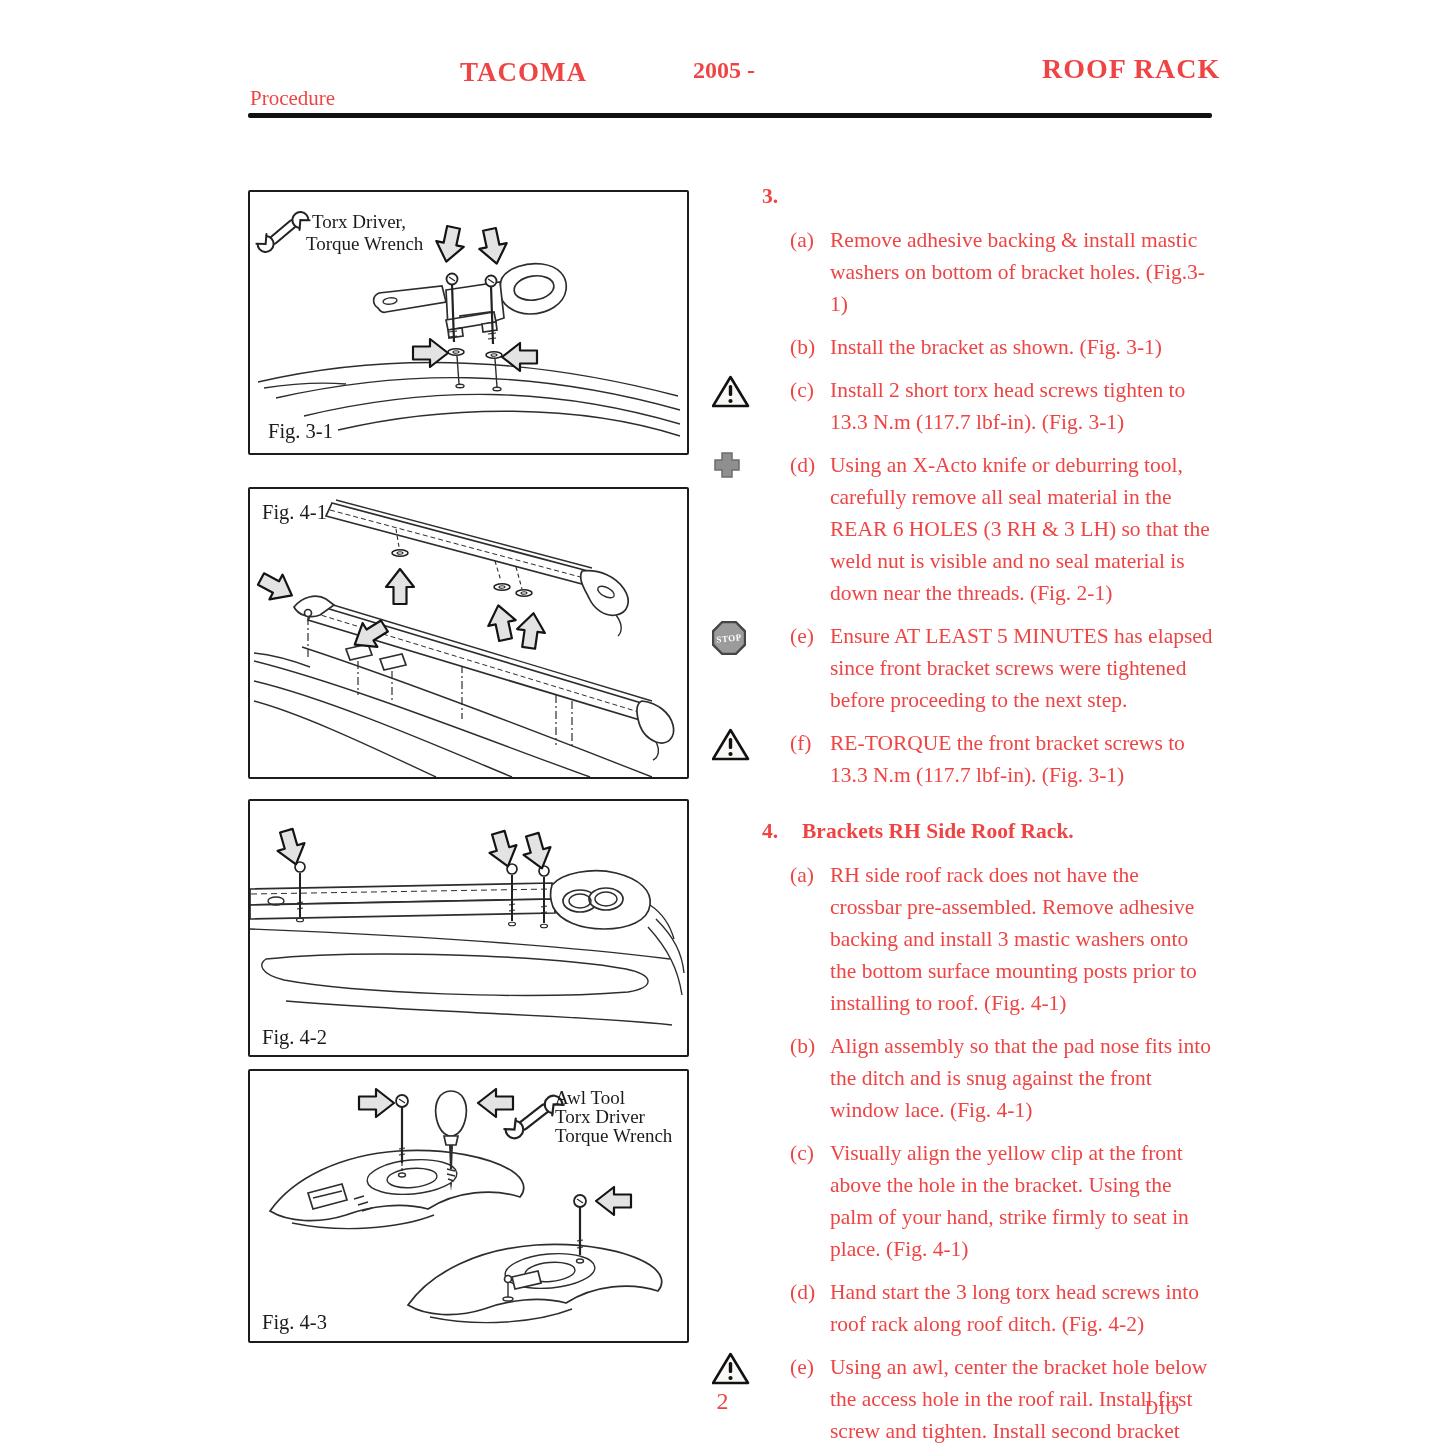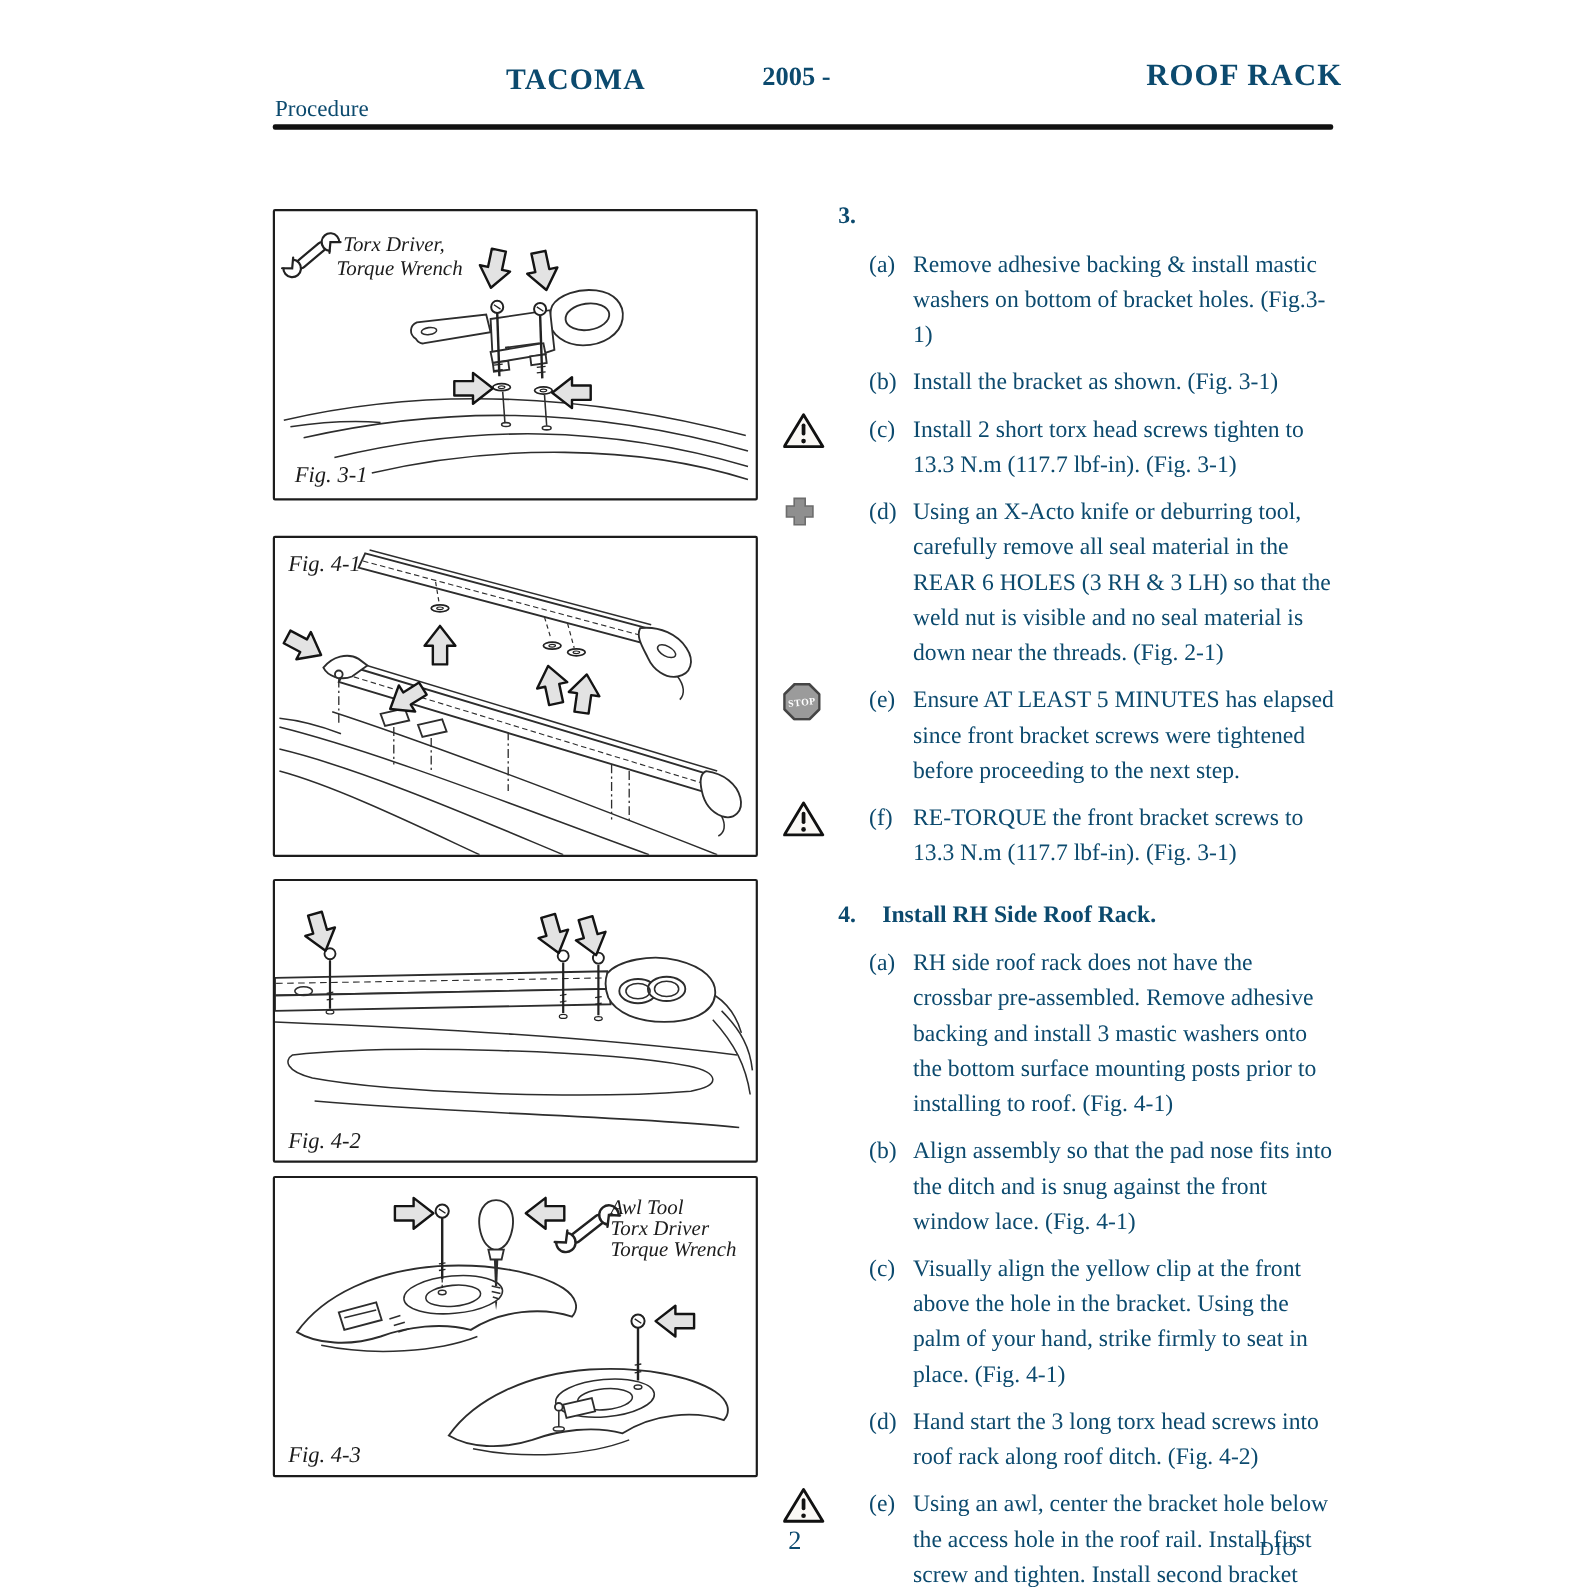--- a/index.html
+++ b/index.html
@@ -1,28 +1,28 @@
 <!DOCTYPE html>
 <html><head>
 <meta charset="utf-8">
 <style>
   html,body { margin:0; padding:0; background:#ffffff; }
   #page { position:relative; width:1445px; height:1445px; background:#ffffff;
-          font-family:"Liberation Serif", serif; color:#0c4a6e; overflow:hidden; }
+          font-family:"Liberation Serif", serif; color:#ef4444; overflow:hidden; }
 
   
   .hdr-model   { position:absolute; left:460px; top:57px;  font-weight:bold; font-size:27px; letter-spacing:1px; }
   .hdr-year    { position:absolute; left:693px; top:57px;  font-weight:bold; font-size:24px; }
   .hdr-title   { position:absolute; left:1042px; top:53px; font-weight:bold; font-size:28px; letter-spacing:1px; }
   .hdr-proc    { position:absolute; left:250px; top:86px;  font-size:21px;text-align:right; }
   .hdr-rule    { position:absolute; left:248px; top:113px; width:964px; height:5px; background:#111; border-radius:2px; }
 
   
   .figbox { position:absolute; left:248px; width:441px; border:2px solid #1c1c1c; border-radius:2px;
-            background:#fff; box-sizing:border-box;font-style:italic; }
+            background:#fff; box-sizing:border-box; }
   .figbox svg { display:block; }
   svg text { font-family:"Liberation Serif", serif; fill:#1b1b1b; }
   .figlabel { font-size:20.5px; }
   .figtext  { font-size:19px; }
 
   
   .rcol { position:absolute; left:712px; top:180px; width:503px; font-size:21.5px; line-height:32px; }
   .step-title { display:grid; grid-template-columns:50px 40px 1fr; font-weight:bold; margin-bottom:12px; }
   .step-title.second { margin-top:24px; }
   .item { display:grid; grid-template-columns:78px 40px 1fr; margin-bottom:11px; }
@@ -360,21 +360,21 @@
             <use href="#warn-tri"></use>
           </svg>
       </span>
       <span>(f)</span>
       <span>RE-TORQUE the front bracket screws to 13.3 N.m (117.7 lbf-in). (Fig. 3-1)</span>
     </div>
 
     <div class="step-title second">
       <span></span>
       <span>4.</span>
-      <span>Install RH Side Roof Rack.</span>
+      <span>Brackets RH Side Roof Rack.</span>
     </div>
 
     <div class="item">
       <span class="icn"></span>
       <span>(a)</span>
       <span>RH side roof rack does not have the crossbar pre-assembled. Remove adhesive backing and install 3 mastic washers onto the bottom surface mounting posts prior to installing to roof. (Fig. 4-1)</span>
     </div>
 
     <div class="item">
       <span class="icn"></span>

